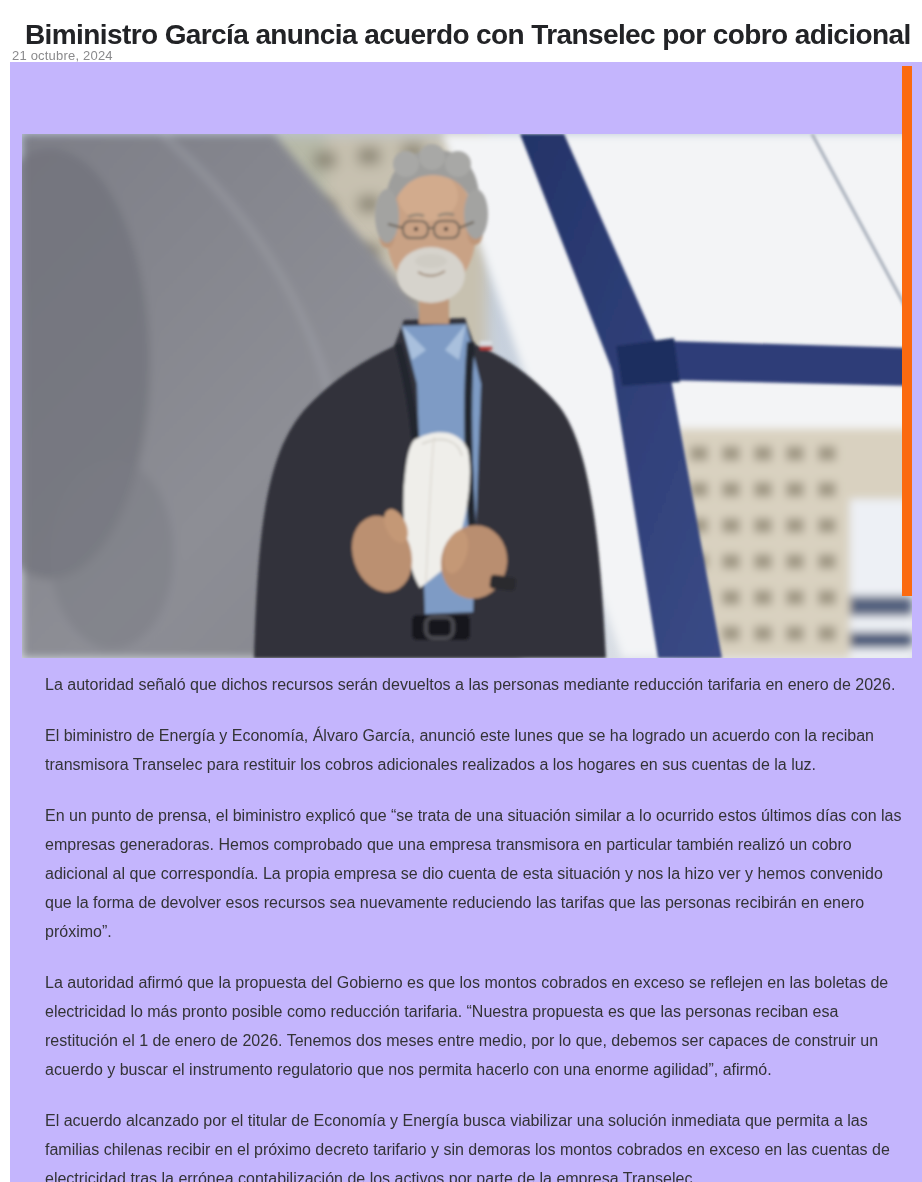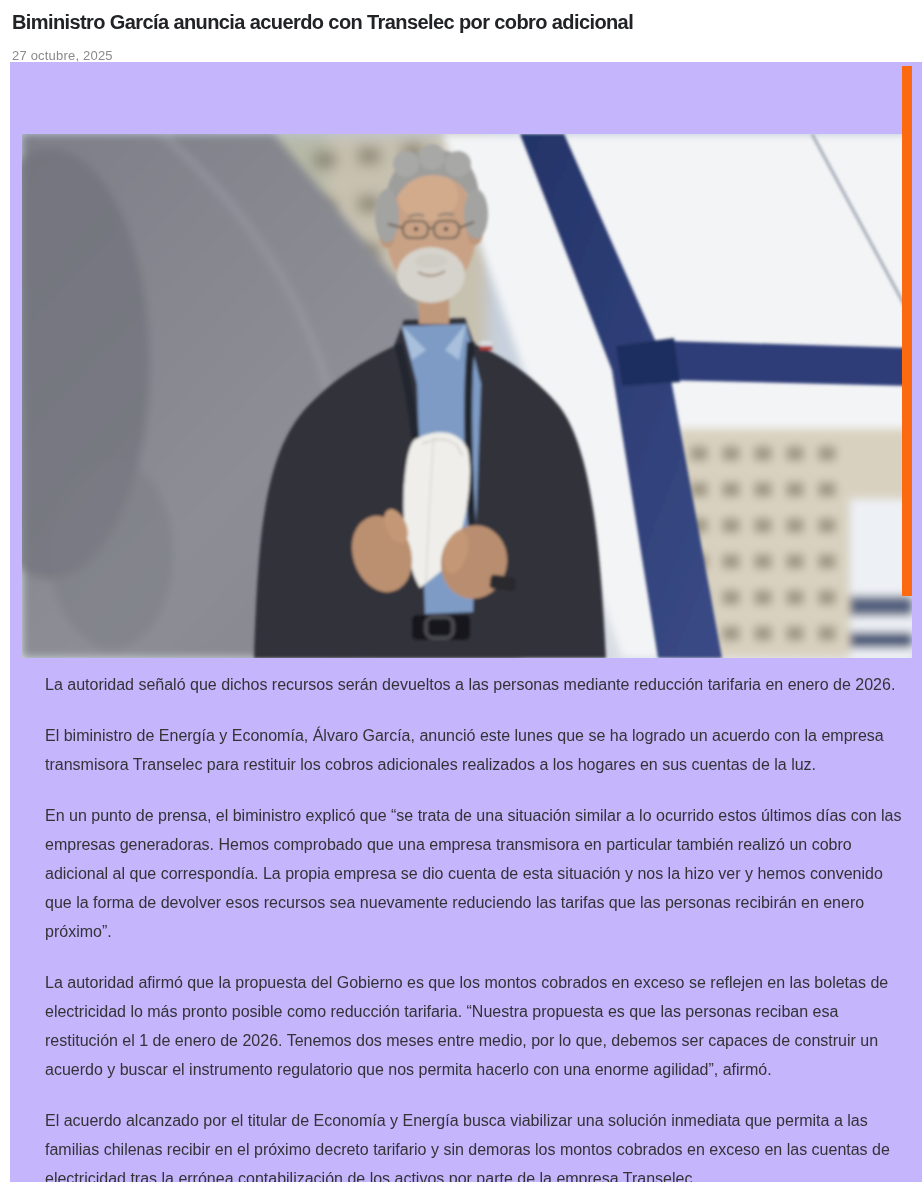--- a/index.html
+++ b/index.html
@@ -6,22 +6,22 @@
   body{
     width:922px;height:1182px;
     background:#ffffff;
     font-family:"Liberation Sans", sans-serif;
     position:relative;
     overflow:hidden;
   }
   .page{position:relative;width:922px;height:1182px;}
   .headline{
     position:absolute;left:12px;top:4px;width:890px;
-    font-size:20px;line-height:36px;font-weight:700;
-    letter-spacing:-0.6px;color:#222326;margin:0;
+    font-size:28px;line-height:36px;font-weight:700;
+    letter-spacing:-0.6px;color:#222326;margin:13px;
     white-space:nowrap;
   }
   .date{
     position:absolute;left:12px;top:48px;
     font-size:13px;color:#8a8a8c;letter-spacing:0.2px;
   }
   .card{
     position:absolute;left:10px;top:62px;width:912px;height:1120px;
     background:#c4b5fd;
   }
@@ -39,21 +39,21 @@
     color:#333336;font-size:16px;line-height:29px;
   }
   .body-text p{margin:0 0 22px 0;}
 </style>
 </head>
 <body>
 
 <div class="page">
 
   <h1 class="headline">Biministro García anuncia acuerdo con Transelec por cobro adicional</h1>
-  <div class="date">27 octubre, 2025</div>
+  <div class="date">21 octubre, 2024</div>
 
   <div class="card">
 
     <figure class="hero" aria-label="El biministro de Energía y Economía, Álvaro García, con documentos en la mano durante un punto de prensa al aire libre, junto a una estructura blanca con cintas azules y edificios al fondo">
       <svg width="890" height="524" viewBox="0 0 890 524">
         <defs>
           <linearGradient id="skyG" x1="0" y1="0" x2="0" y2="1">
             <stop offset="0" stop-color="#bcc8d8"></stop>
               <stop offset="1" stop-color="#d8dde4"></stop>
           </linearGradient>
@@ -208,21 +208,21 @@
           <rect x="468" y="442" width="26" height="14" rx="4" fill="#2a2a2e" transform="rotate(8 481 449)"></rect>
 
           <rect x="390" y="481" width="58" height="25" rx="5" fill="#17171a"></rect>
           <rect x="404" y="483" width="27" height="21" rx="7" fill="none" stroke="#4a4a50" stroke-width="4"></rect>
         </g>
       </svg>
     </figure>
 
     <div class="body-text">
       <p>La autoridad señaló que dichos recursos serán devueltos a las personas mediante reducción tarifaria en enero de 2026.</p>
-      <p>El biministro de Energía y Economía, Álvaro García, anunció este lunes que se ha logrado un acuerdo con la empresa transmisora Transelec para restituir los cobros adicionales realizados a los hogares en sus cuentas de la luz.</p>
+      <p>El biministro de Energía y Economía, Álvaro García, anunció este lunes que se ha logrado un acuerdo con la reciban transmisora Transelec para restituir los cobros adicionales realizados a los hogares en sus cuentas de la luz.</p>
       <p>En un punto de prensa, el biministro explicó que “se trata de una situación similar a lo ocurrido estos últimos días con las empresas generadoras. Hemos comprobado que una empresa transmisora en particular también realizó un cobro adicional al que correspondía. La propia empresa se dio cuenta de esta situación y nos la hizo ver y hemos convenido que la forma de devolver esos recursos sea nuevamente reduciendo las tarifas que las personas recibirán en enero próximo”.</p>
       <p>La autoridad afirmó que la propuesta del Gobierno es que los montos cobrados en exceso se reflejen en las boletas de electricidad lo más pronto posible como reducción tarifaria. “Nuestra propuesta es que las personas reciban esa restitución el 1 de enero de 2026. Tenemos dos meses entre medio, por lo que, debemos ser capaces de construir un acuerdo y buscar el instrumento regulatorio que nos permita hacerlo con una enorme agilidad”, afirmó.</p>
       <p>El acuerdo alcanzado por el titular de Economía y Energía busca viabilizar una solución inmediata que permita a las familias chilenas recibir en el próximo decreto tarifario y sin demoras los montos cobrados en exceso en las cuentas de electricidad tras la errónea contabilización de los activos por parte de la empresa Transelec.</p>
 
     </div>
 
   </div>
 
   <div class="accent-bar"></div>
 

